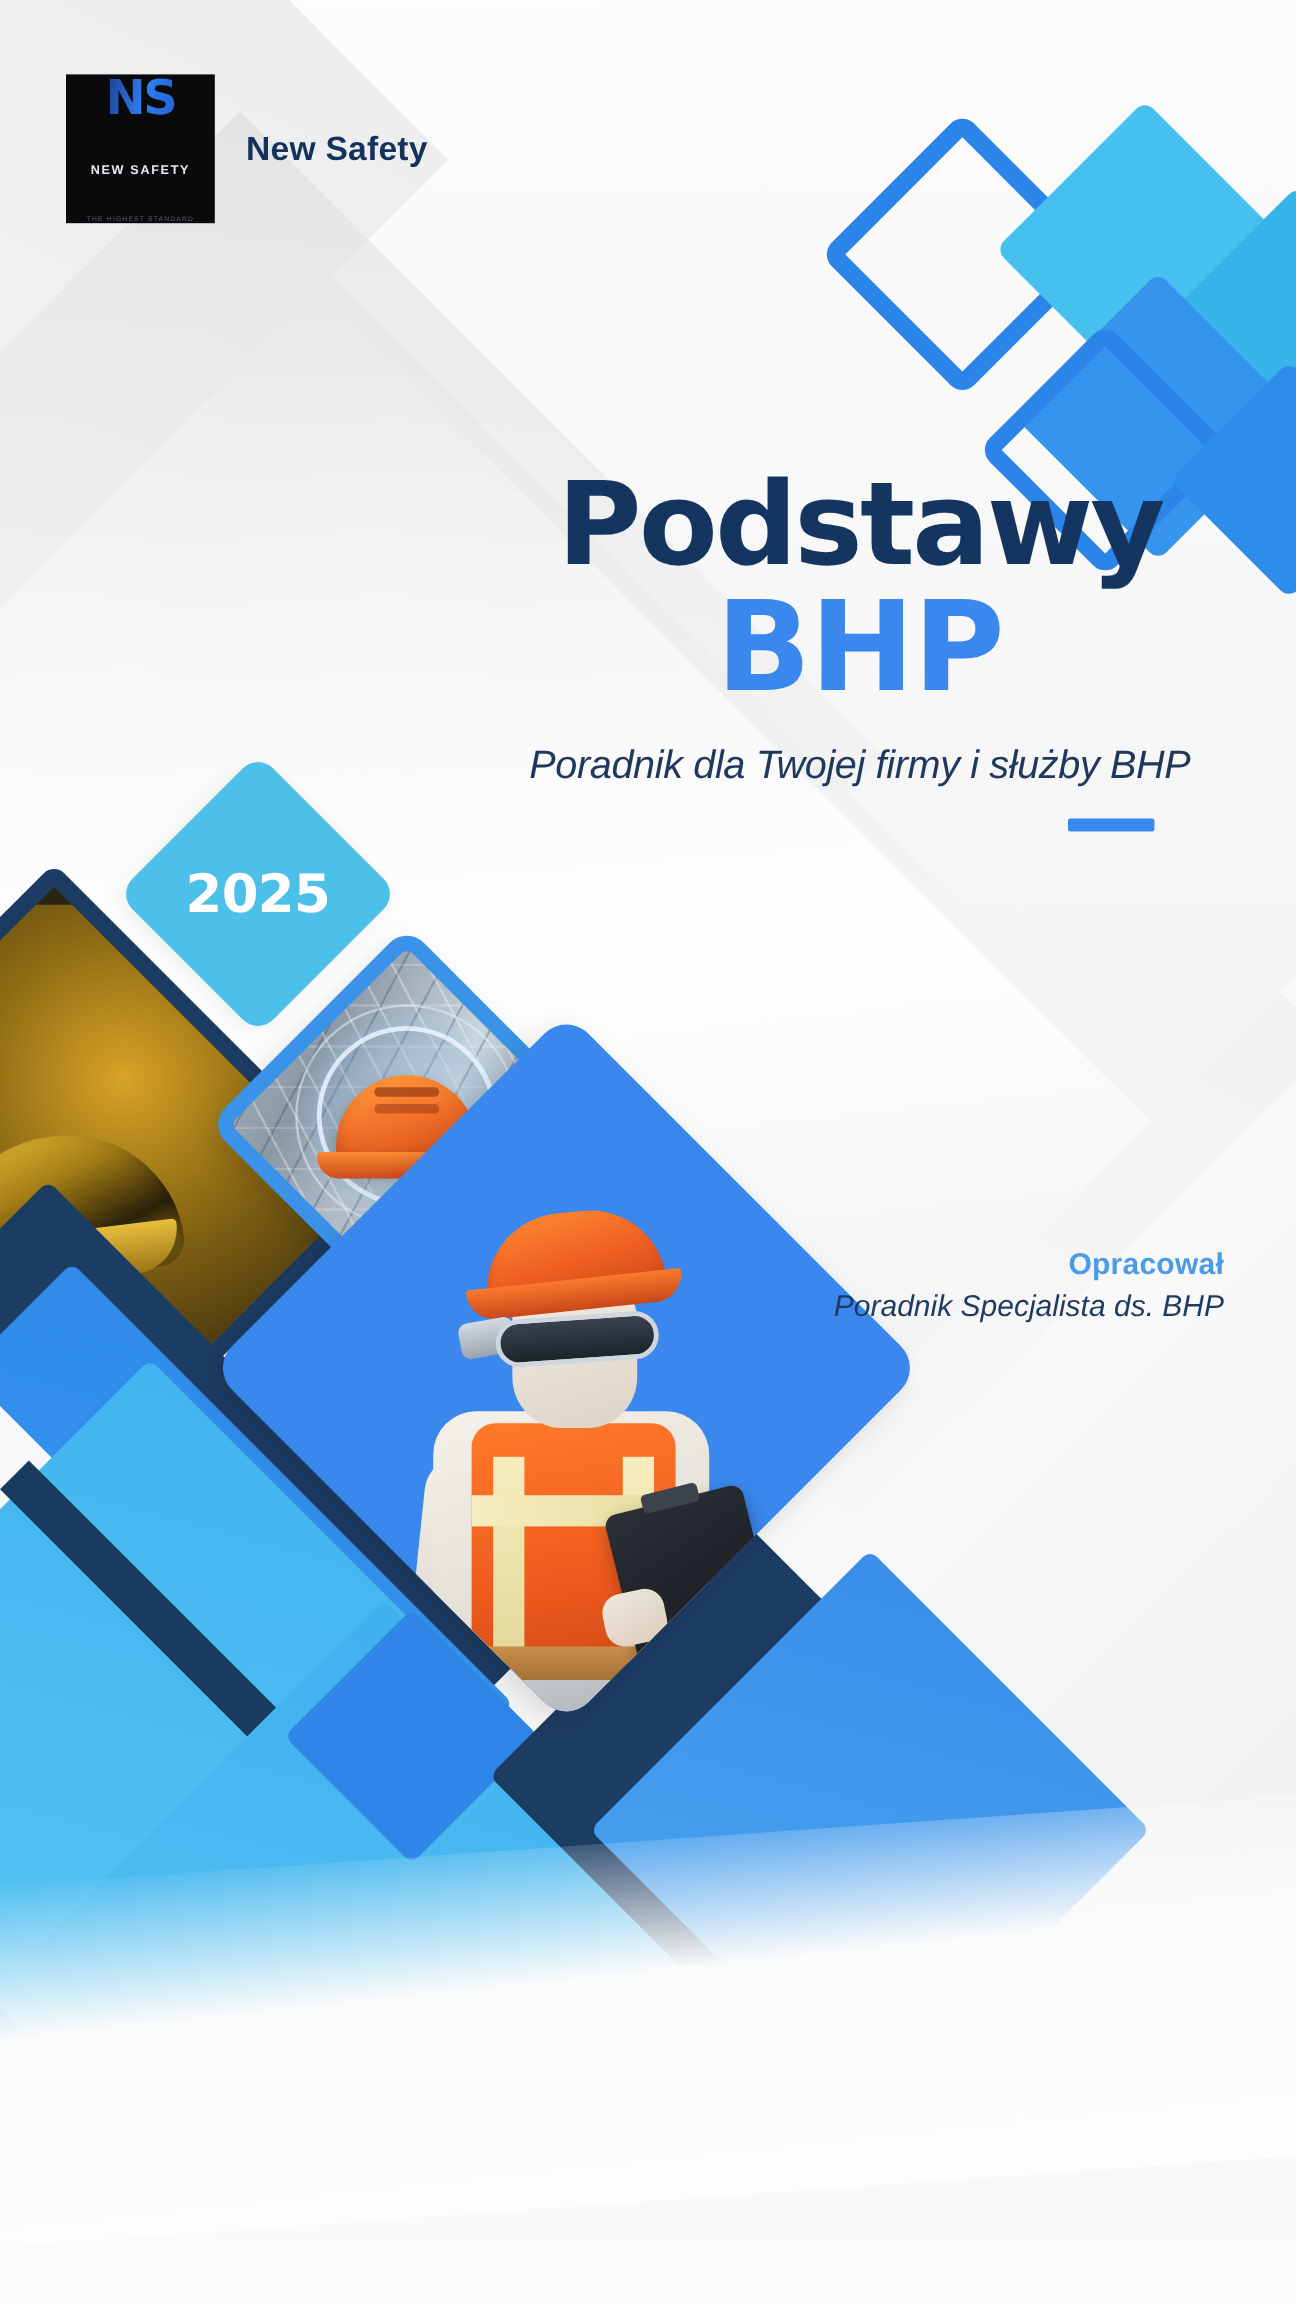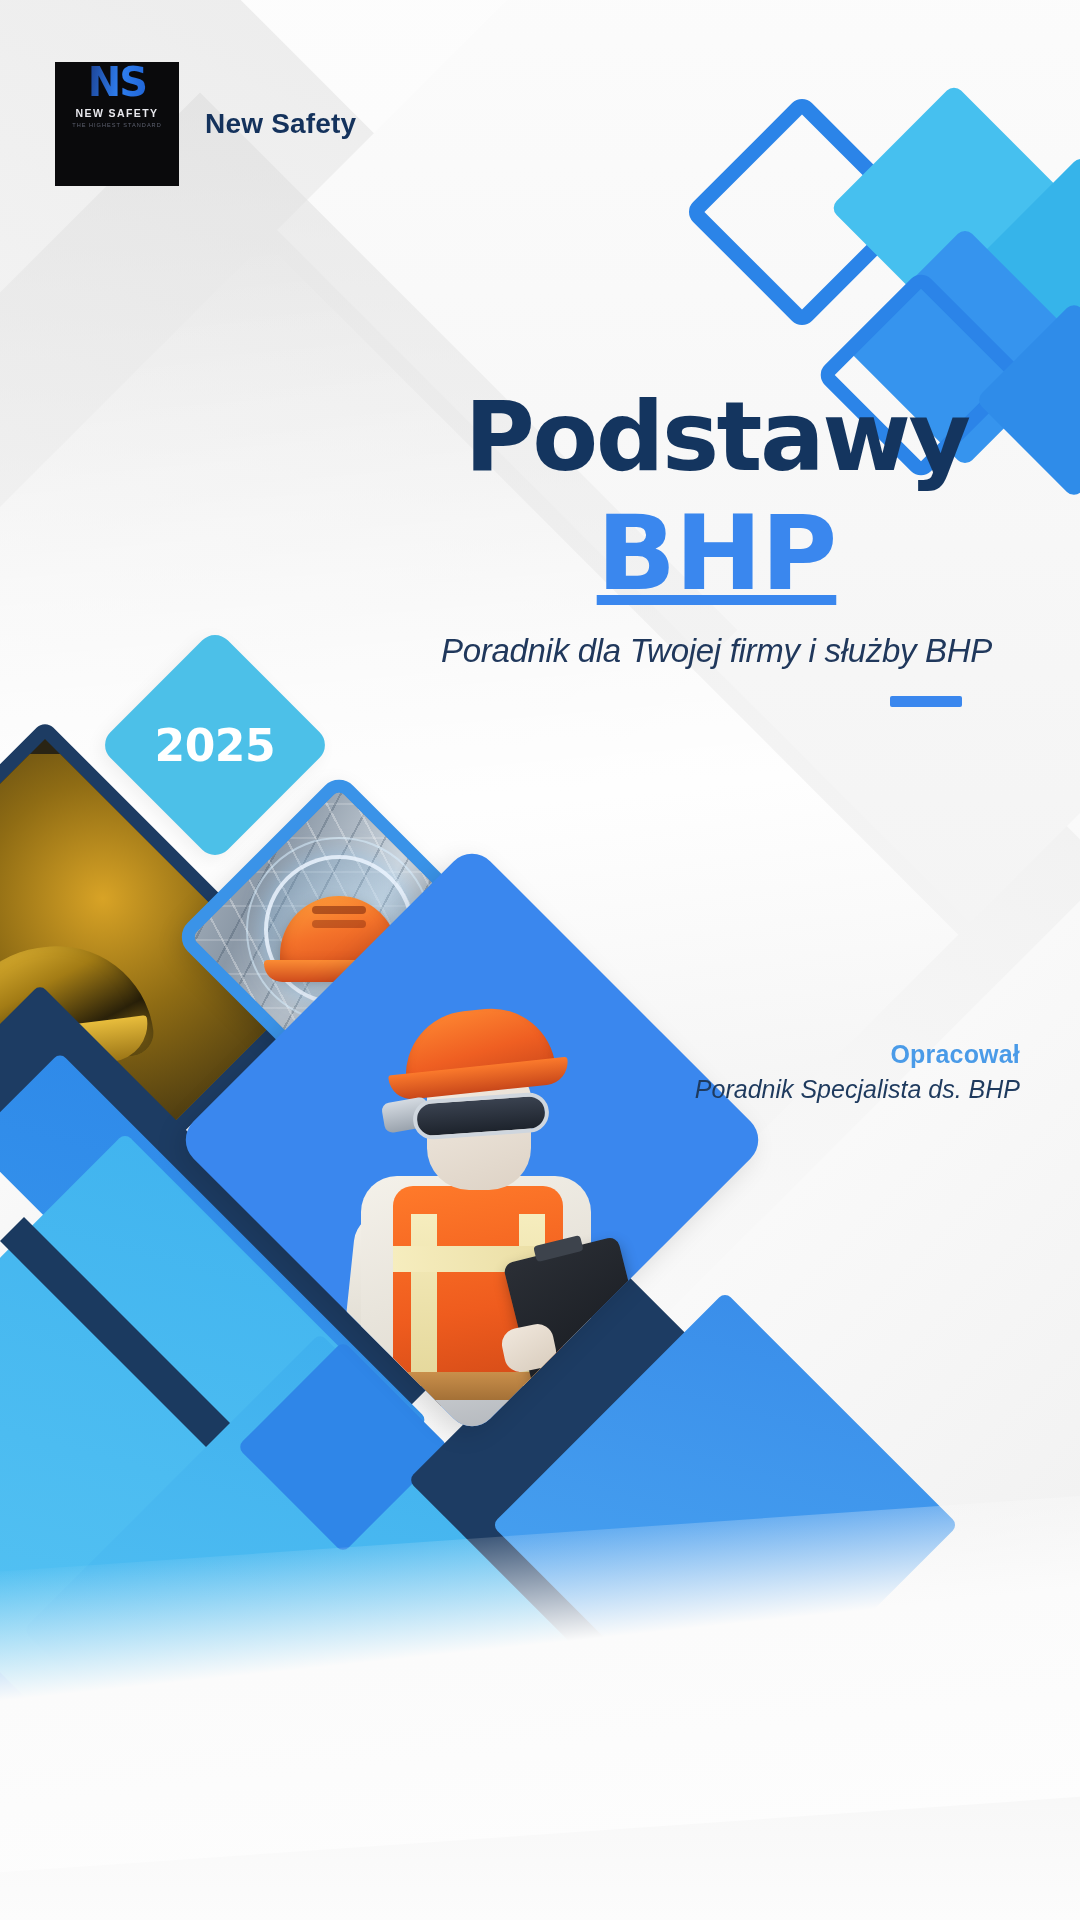--- a/index.html
+++ b/index.html
@@ -37,35 +37,35 @@
   #d-out-1 { left:718px;  top:128px;  width:168px; height:168px; border:15px solid #2b84e8; border-radius:14px; }
   #d-fill-cyan-1 { left:866px; top:120px; width:176px; height:176px; background:#46c0ef; }
   #d-fill-cyan-2 { left:1006px; top:186px; width:150px; height:150px; background:#36b4ea; }
   #d-fill-blue-1 { left:880px; top:262px; width:170px; height:170px; background:#3694ee; }
   #d-out-2 { left:846px; top:300px; width:150px; height:150px; border:14px solid #2b84e8; border-radius:14px; }
   #d-fill-blue-2 { left:1004px; top:330px; width:140px; height:140px; background:#2f8ce9; }
 
   
   .logo-wrap { position:absolute; left:55px; top:62px; display:flex; align-items:center; gap:26px; }
   .logo-box { width:124px; height:124px; background:#0a0a0c;
-    display:flex; flex-direction:column; align-items:center; justify-content:flex-start; }
+    display:flex; flex-direction:column; align-items:center; justify-content:space-between; }
   .logo-ns { font-size:40px; font-weight:800; letter-spacing:-2px;
     background:linear-gradient(100deg,#1b3f8f 0%,#2f7ff0 55%,#1f63d4 100%);
     -webkit-background-clip:text; background-clip:text; color:transparent;
     font-family:"DejaVu Sans", sans-serif; line-height:1; }
   .logo-name { font-size:10.5px; font-weight:700; letter-spacing:1.4px; color:#e9e9ee; margin-top:5px; }
   .logo-tag { font-size:5.6px; letter-spacing:1px; color:#5d6170; margin-top:3px; }
   .brand-text { font-size:28px; font-weight:700; color:#14325c; letter-spacing:.2px; }
 
   
   .title-block { position:absolute; right:88px; top:390px; text-align:center; }
   .t-podstawy { font-size:96px; font-weight:800; color:#14355f; letter-spacing:-2.5px;
     line-height:.98; font-family:"DejaVu Sans", sans-serif; }
   .t-bhp { font-size:104px; font-weight:800; color:#3a87ee; letter-spacing:-1px;
-    line-height:1.02; margin-top:16px; font-family:"DejaVu Sans", sans-serif;text-decoration:underline; }
+    line-height:1.02; margin-top:2px; font-family:"DejaVu Sans", sans-serif; }
   .t-sub { font-size:33px; font-style:italic; color:#20385c; margin-top:26px;
     letter-spacing:-.3px; white-space:nowrap; }
   .t-rule { width:72px; height:11px; background:#3a87ee; border-radius:2px;
     margin-top:26px; margin-left:auto; margin-right:30px; }
 
   
   .badge-2025 { position:absolute; left:132px; top:662px; width:166px; height:166px;
     background:#4cc0e8; border-radius:18px; transform:rotate(45deg);
     display:flex; align-items:center; justify-content:center;
     box-shadow:0 6px 18px rgba(0,0,0,.06); }

